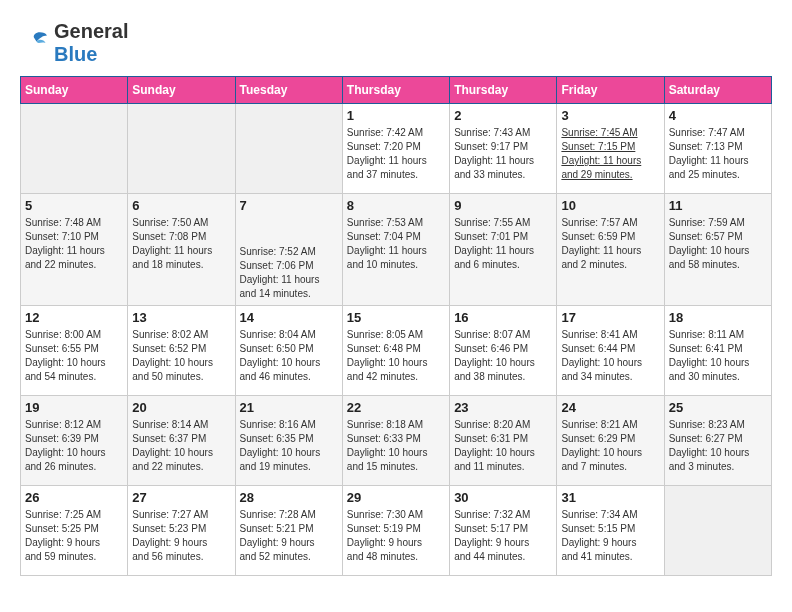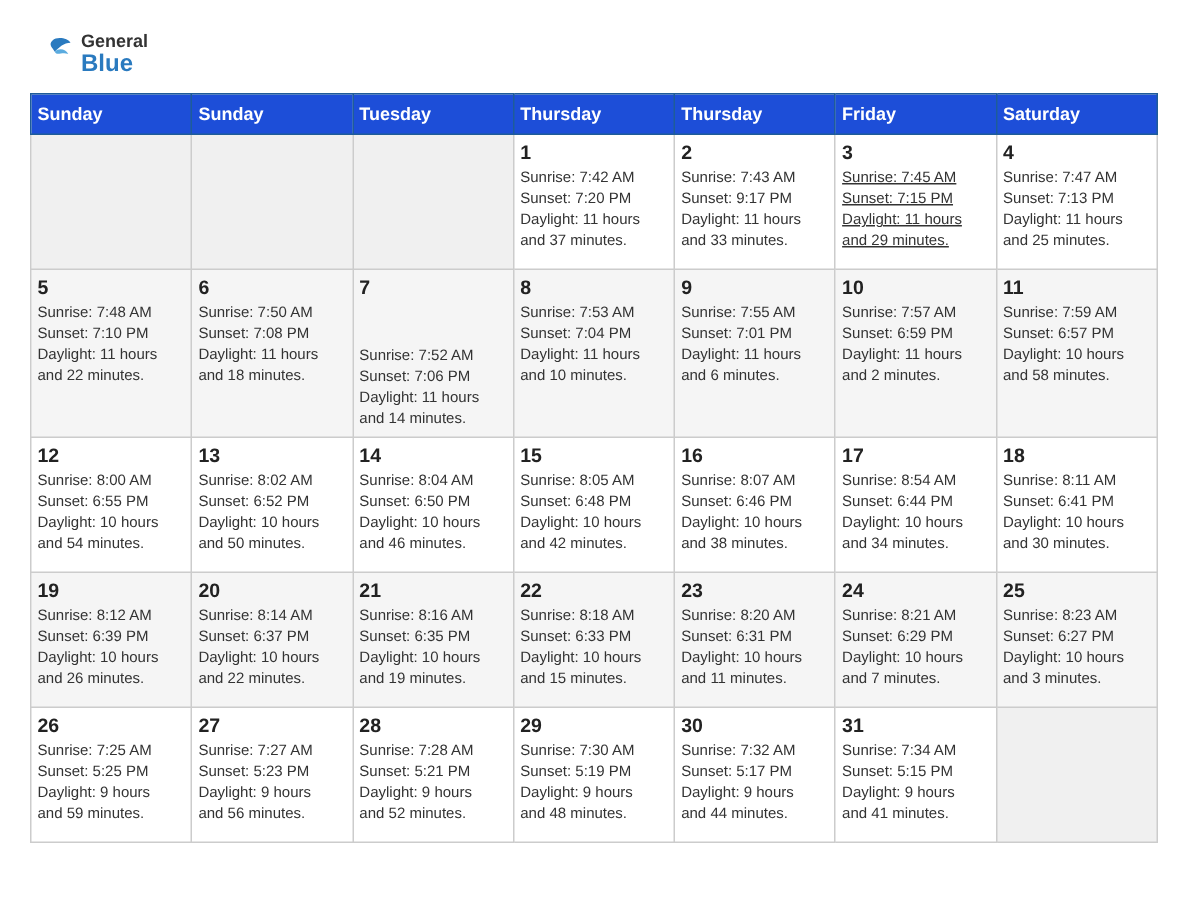--- a/index.html
+++ b/index.html
@@ -36,21 +36,21 @@
     .location {
       font-size: 16px;
       color: #555;
     }
     table {
       width: 100%;
       border-collapse: collapse;
       font-size: 11px;
     }
     thead th {
-      background: #1d4ed8;
+      background: #ec4899;
       color: #fff;
       padding: 6px 4px;
       text-align: left;
       font-size: 12px;
       border: 1px solid #1e5c99;
     }
     tbody td {
       border: 1px solid #ccc;
       vertical-align: top;
       padding: 4px;
@@ -79,22 +79,22 @@
 </head>
 <body>
 
 <div class="header">
   <div class="logo">
     <svg class="logo-bird" viewBox="0 0 40 40" xmlns="http://www.w3.org/2000/svg">
       <path d="M20 8 C24 4, 34 6, 36 10 C30 10, 26 14, 22 18 C20 14, 16 12, 20 8Z" fill="#2a7abf"></path>
       <path d="M22 18 C26 14, 32 16, 34 20 C28 18, 24 22, 22 18Z" fill="#5aabdf"></path>
     </svg>
     <div>
-      <div style="font-size:12px;font-weight:bold;color:#333;">General</div>
-      <div style="font-size:16px;font-weight:bold;color:#2a7abf;">Blue</div>
+      <div style="font-size:20px;font-weight:bold;color:#333;">General</div>
+      <div style="font-size:20px;font-weight:bold;color:#2a7abf;">Blue</div>
     </div>
   </div>
   <div class="title-section">
     <div class="month-title"></div>
     <div class="location"></div>
   </div>
 </div>
 
 <table>
   <thead>
@@ -224,21 +224,21 @@
         </td>
         <td>
           <div class="day-num">16</div>
           <div class="day-info" style="white-space: pre-line;">Sunrise: 8:07 AM
 Sunset: 6:46 PM
 Daylight: 10 hours
 and 38 minutes.</div>
         </td>
         <td>
           <div class="day-num">17</div>
-          <div class="day-info" style="white-space: pre-line;">Sunrise: 8:54 AM
+          <div class="day-info" style="white-space: pre-line;">Sunrise: 8:41 AM
 Sunset: 6:44 PM
 Daylight: 10 hours
 and 34 minutes.</div>
         </td>
         <td>
           <div class="day-num">18</div>
           <div class="day-info" style="white-space: pre-line;">Sunrise: 8:11 AM
 Sunset: 6:41 PM
 Daylight: 10 hours
 and 30 minutes.</div>

